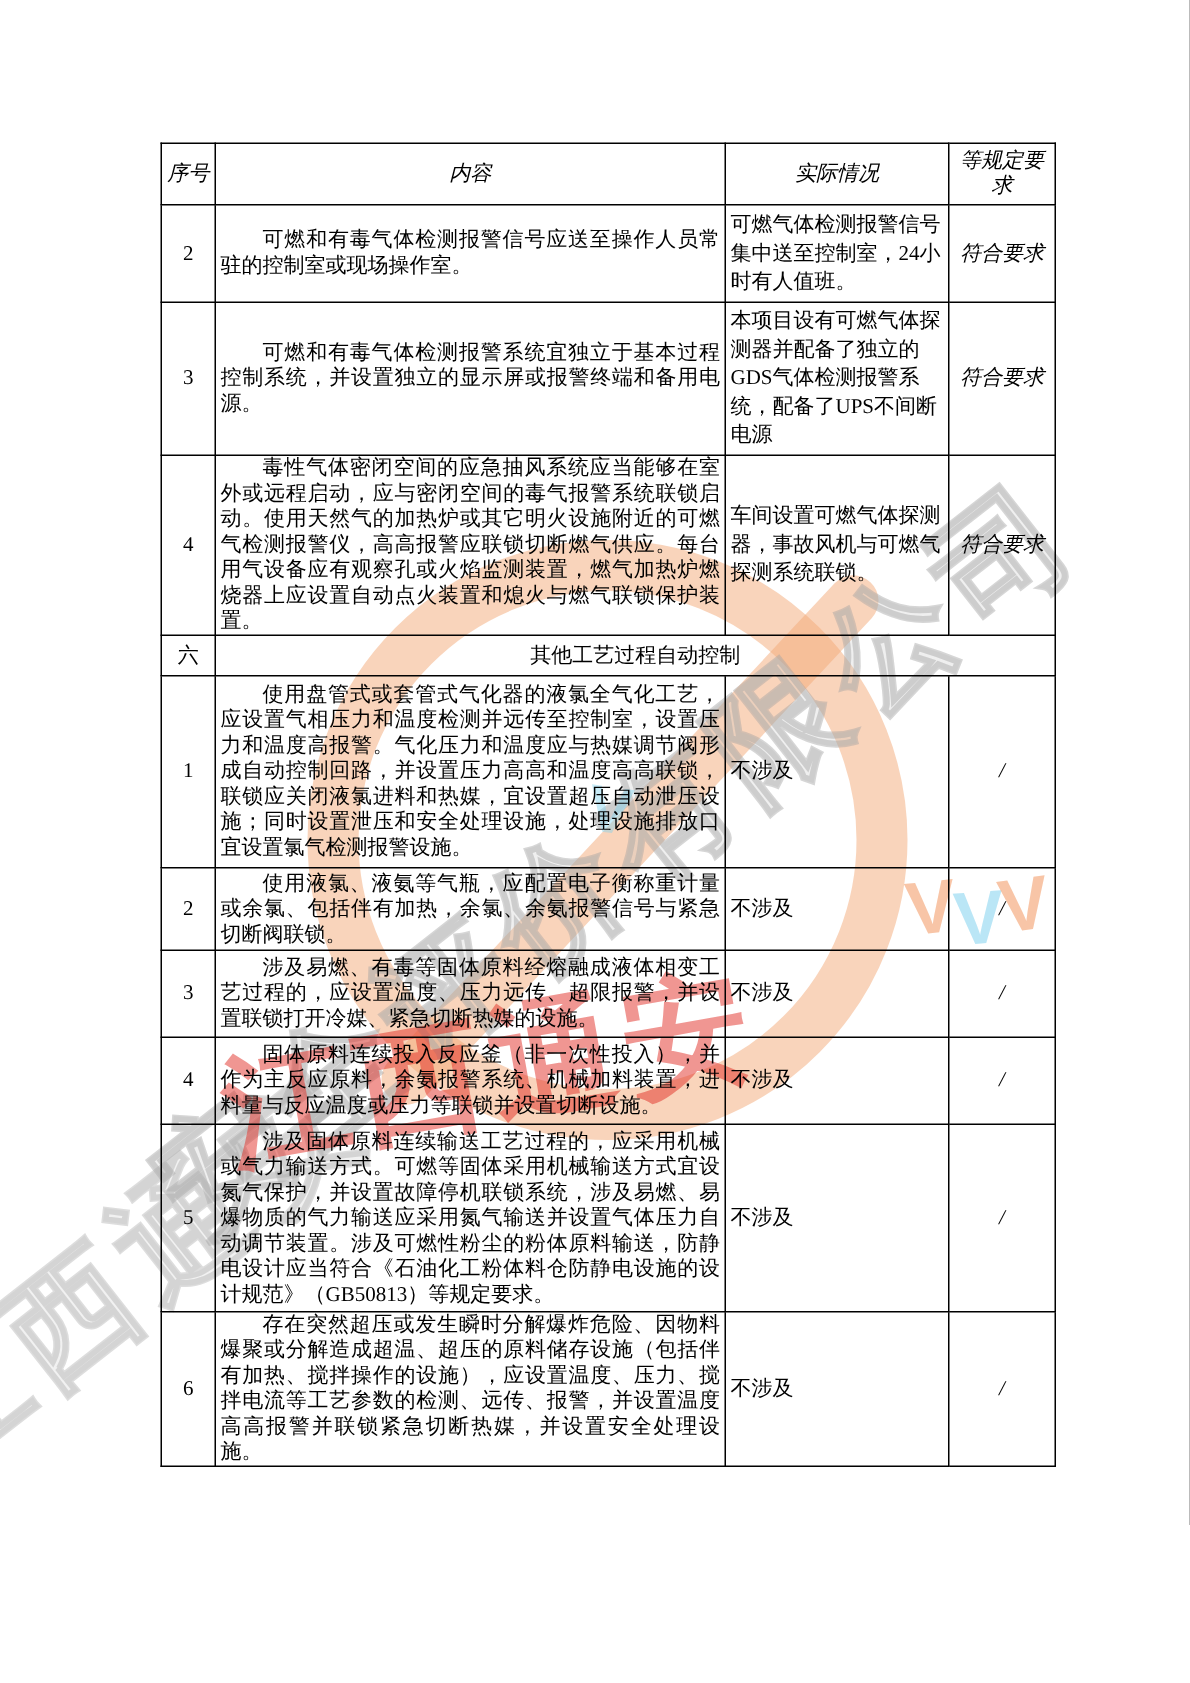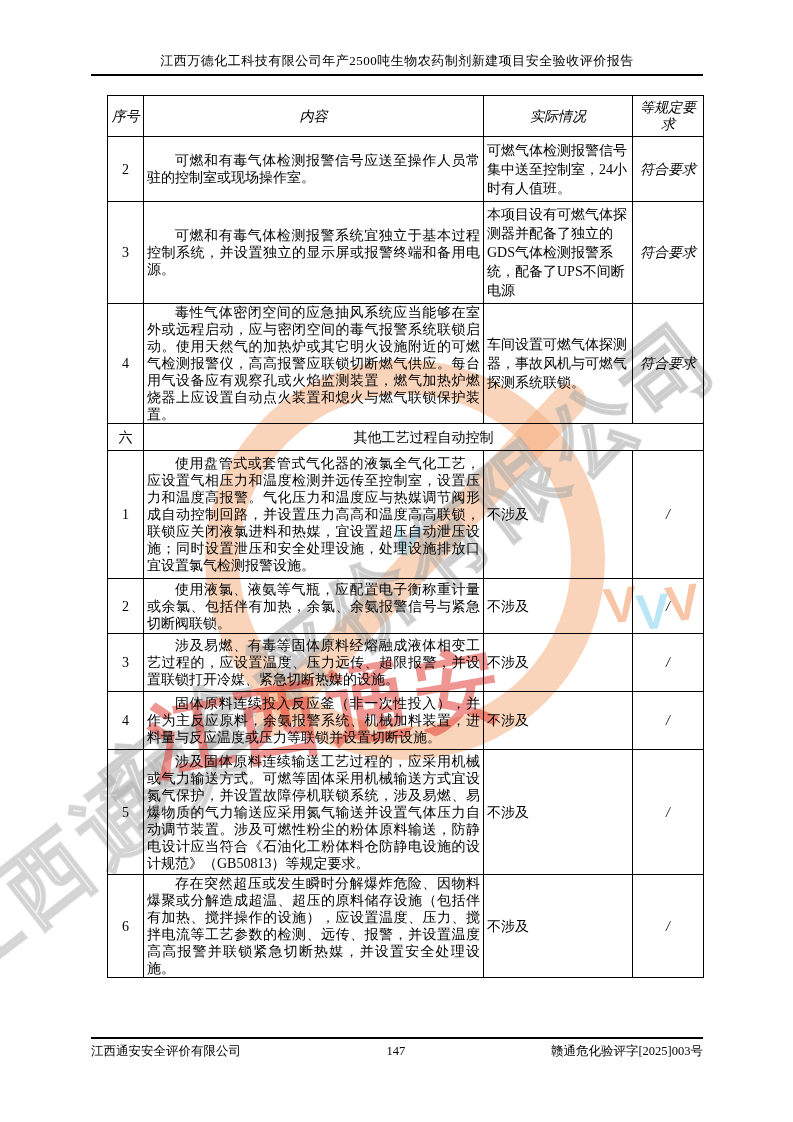--- a/index.html
+++ b/index.html
@@ -94,21 +94,20 @@
     <div class="wm-slash"></div>
     <div class="wm-gray-text">安全评价有限公司</div>
     <div class="wm-gray-text2">江西通安</div>
     <div class="wm-red-text">江西通安</div>
     <div class="wm-v wm-v-o1">V</div>
     <div class="wm-v wm-v-c1">V</div>
     <div class="wm-v wm-v-o2">V</div>
     <div class="wm-v wm-v-c2">V</div>
   </div>
 
-  <div class="doc-header">江西万德化工科技有限公司年产2500吨生物农药制剂新建项目安全验收评价报告</div>
 
   <table class="review">
     <colgroup>
       <col class="c-no">
         <col class="c-content">
         <col class="c-actual">
         <col class="c-compliance">
     </colgroup>
     <thead>
       <tr>
@@ -173,19 +172,14 @@
         </tr>
         <tr class="r9">
           <td class="col-no">6</td>
           <td class="col-content">存在突然超压或发生瞬时分解爆炸危险、因物料爆聚或分解造成超温、超压的原料储存设施（包括伴有加热、搅拌操作的设施），应设置温度、压力、搅拌电流等工艺参数的检测、远传、报警，并设置温度高高报警并联锁紧急切断热媒，并设置安全处理设施。</td>
           <td class="col-actual">不涉及</td>
           <td class="col-compliance">/</td>
         </tr>
       </tbody>
   </table>
 
-  <div class="doc-footer">
-    <span>江西通安安全评价有限公司</span>
-    <span class="pageno">147</span>
-    <span>赣通危化验评字[2025]003号</span>
-  </div>
 
 </div>
 
 </body></html>

